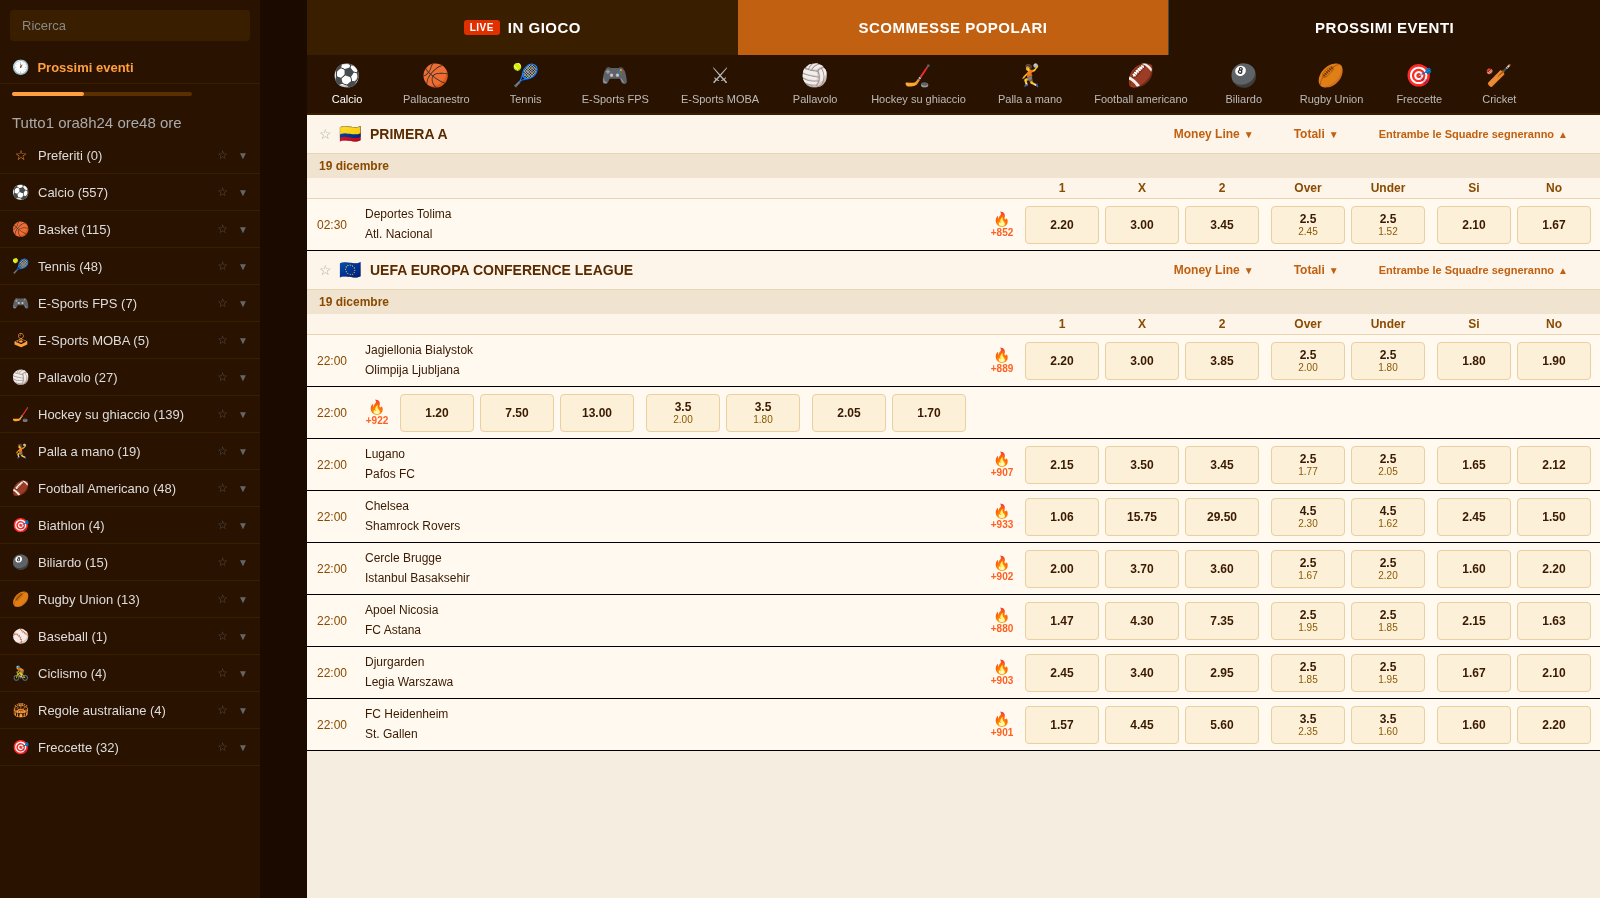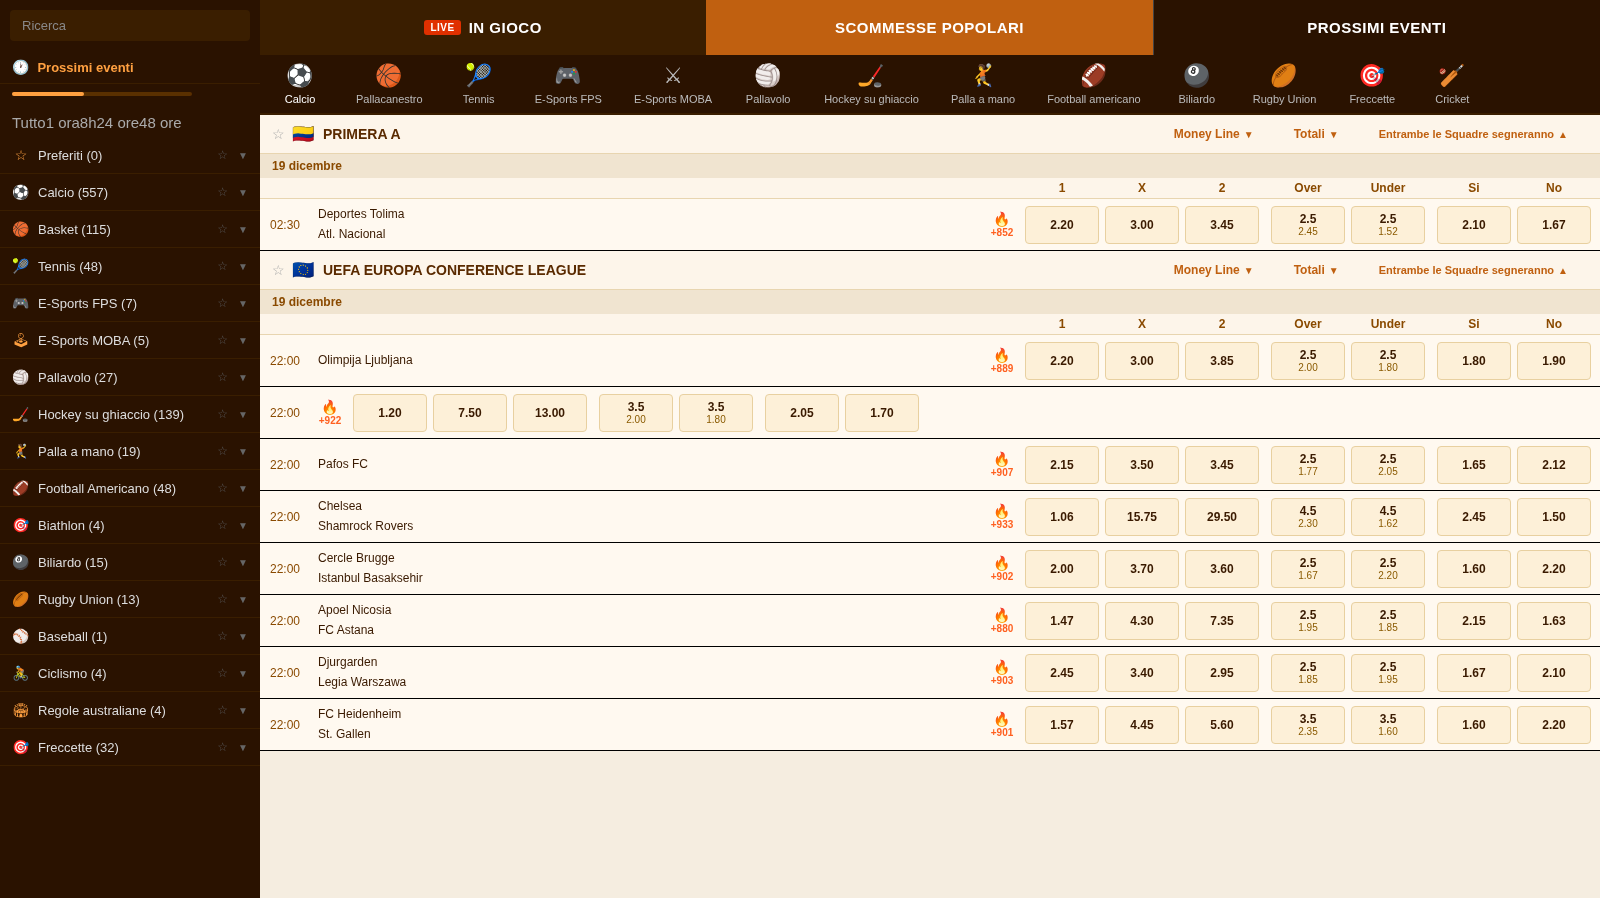--- a/index.html
+++ b/index.html
@@ -17,21 +17,21 @@
     .time-filter-bar::after { content:''; position:absolute; left:0; top:0; width:40%; height:100%; background:#ffa040; border-radius:2px; }
     .time-labels { padding: 0 12px 6px; display: flex; color: #aaa; font-size: 15px; margin-top: 10px; }
     .sidebar-item { padding: 9px 12px; display: flex; align-items: center; gap: 8px; cursor: pointer; border-bottom: 1px solid #3a1e00; color: #ddd; }
     .sidebar-item .sport-icon { width: 18px; height: 18px; display: flex; align-items: center; justify-content: center; color: #ffa040; font-size: 14px; flex-shrink: 0; }
     .sidebar-item .sport-name { flex: 1; font-size: 13px; }
     .sidebar-item .star { color: #555; font-size: 12px; margin-right: 2px; }
     .sidebar-item .arrow { color: #666; font-size: 10px; margin-left: auto; }
     .sidebar-item .star-btn { cursor: pointer; }
 
     
-    .main { flex: 1; display: flex; flex-direction: column; overflow: hidden; }
+    .main { flex: 1; display: flex; flex-direction: column; overflow: hidden; padding-left: 47px; }
 
     
     .top-nav { display: flex; height: 55px; flex-shrink: 0; }
     .top-nav-btn { flex: 1; display: flex; align-items: center; justify-content: center; gap: 8px; cursor: pointer; font-size: 15px; font-weight: bold; letter-spacing: 0.5px; border: none; }
     .top-nav-btn.live { background: #3a1e00; color: #fff; }
     .top-nav-btn.popular { background: #c06010; color: #fff; }
     .top-nav-btn.upcoming { background: #2a1200; color: #fff; border-left: 1px solid #444; }
     .live-badge { background: #e03000; color: #fff; font-size: 10px; padding: 2px 6px; border-radius: 3px; font-weight: bold; }
 
     
@@ -339,20 +339,21 @@
       <div style="width:80px;text-align:center;color:#8a4a00;font-size:12px;font-weight:bold;">Over</div>
       <div style="width:80px;text-align:center;color:#8a4a00;font-size:12px;font-weight:bold;">Under</div>
       <div style="width:6px;"></div>
       <div style="width:80px;text-align:center;color:#8a4a00;font-size:12px;font-weight:bold;">Si</div>
       <div style="width:80px;text-align:center;color:#8a4a00;font-size:12px;font-weight:bold;">No</div>
       <div style="width:6px;"></div>
     </div>
   <div class="match-row">
       <div class="match-time">22:00</div>
       <div class="match-teams">
+        <div class="team-name">Jagiellonia Bialystok</div>
         <div class="team-name">Olimpija Ljubljana</div>
       </div>
       <div class="match-hot">
         <span class="hot-icon">🔥</span>
         <span class="hot-count">+889</span>
       </div>
       <button class="odds-btn">2.20</button>
       <button class="odds-btn">3.00</button>
       <button class="odds-btn">3.85</button>
       <div style="width:6px;flex-shrink:0;"></div>
@@ -388,20 +389,21 @@
         <span class="odds-sub">1.80</span>
       </button>
       <div style="width:6px;flex-shrink:0;"></div>
       <button class="odds-btn">2.05</button>
       <button class="odds-btn">1.70</button>
       <div style="width:6px;flex-shrink:0;"></div>
     </div>
         <div class="match-row">
       <div class="match-time">22:00</div>
       <div class="match-teams">
+        <div class="team-name">Lugano</div>
         <div class="team-name">Pafos FC</div>
       </div>
       <div class="match-hot">
         <span class="hot-icon">🔥</span>
         <span class="hot-count">+907</span>
       </div>
       <button class="odds-btn">2.15</button>
       <button class="odds-btn">3.50</button>
       <button class="odds-btn">3.45</button>
       <div style="width:6px;flex-shrink:0;"></div>

